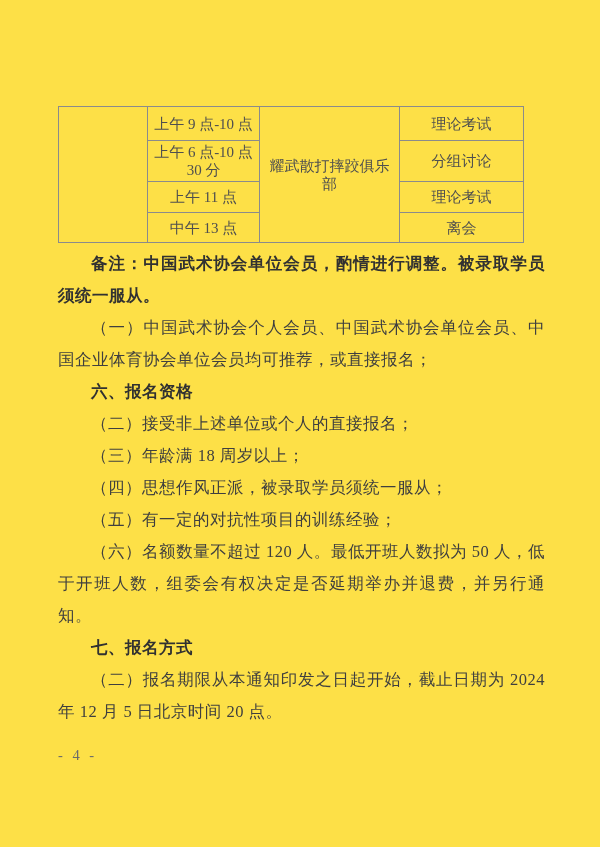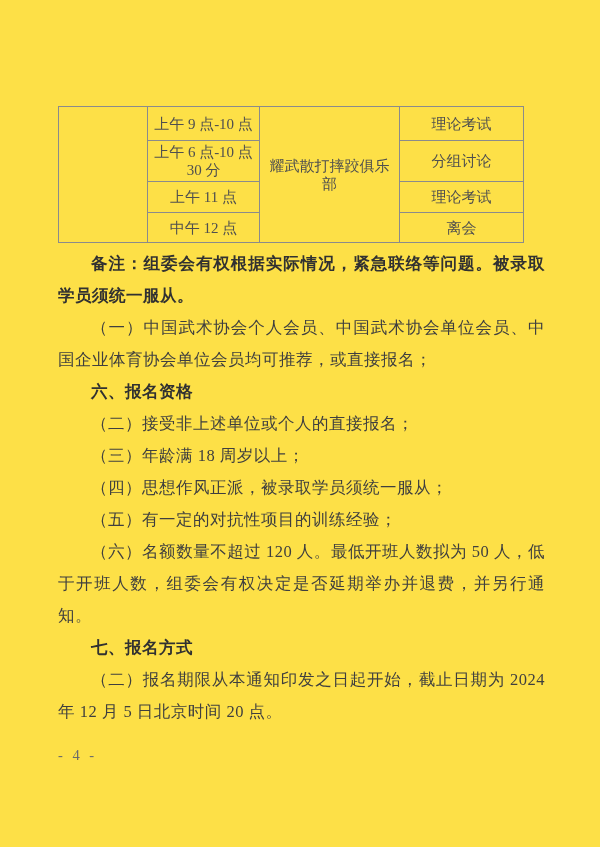--- a/index.html
+++ b/index.html
@@ -78,28 +78,28 @@
       </tr>
       <tr class="row-2">
         <td>上午 6 点-10 点 30 分</td>
         <td>分组讨论</td>
       </tr>
       <tr class="row-3">
         <td>上午 11 点</td>
         <td>理论考试</td>
       </tr>
       <tr class="row-4">
-        <td>中午 12 点</td>
+        <td>中午 13 点</td>
         <td>离会</td>
       </tr>
     </tbody>
   </table>
 
   <div class="body-text">
-    <p class="para bold">备注：组委会有权根据实际情况，紧急联络等问题。被录取学员须统一服从。</p>
+    <p class="para bold">备注：中国武术协会单位会员，酌情进行调整。被录取学员须统一服从。</p>
 
     <p class="para">（一）中国武术协会个人会员、中国武术协会单位会员、中国企业体育协会单位会员均可推荐，或直接报名；</p>
     <p class="para bold">六、报名资格</p>
     <p class="para">（二）接受非上述单位或个人的直接报名；</p>
     <p class="para">（三）年龄满 18 周岁以上；</p>
     <p class="para">（四）思想作风正派，被录取学员须统一服从；</p>
     <p class="para">（五）有一定的对抗性项目的训练经验；</p>
     <p class="para">（六）名额数量不超过 120 人。最低开班人数拟为 50 人，低于开班人数，组委会有权决定是否延期举办并退费，并另行通知。</p>
 
     <p class="para bold">七、报名方式</p>

